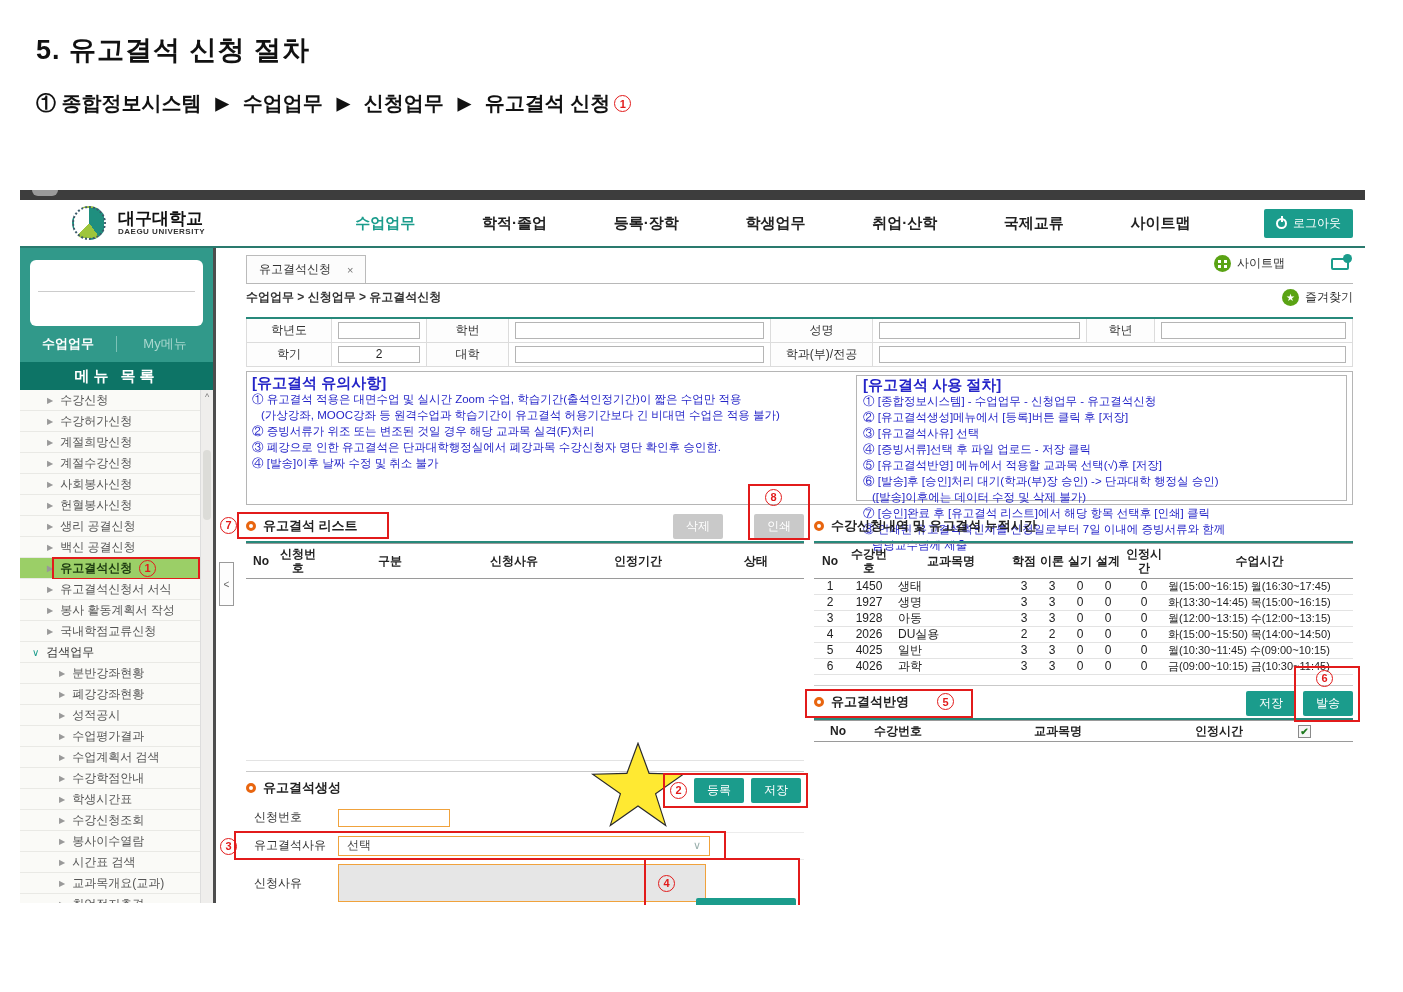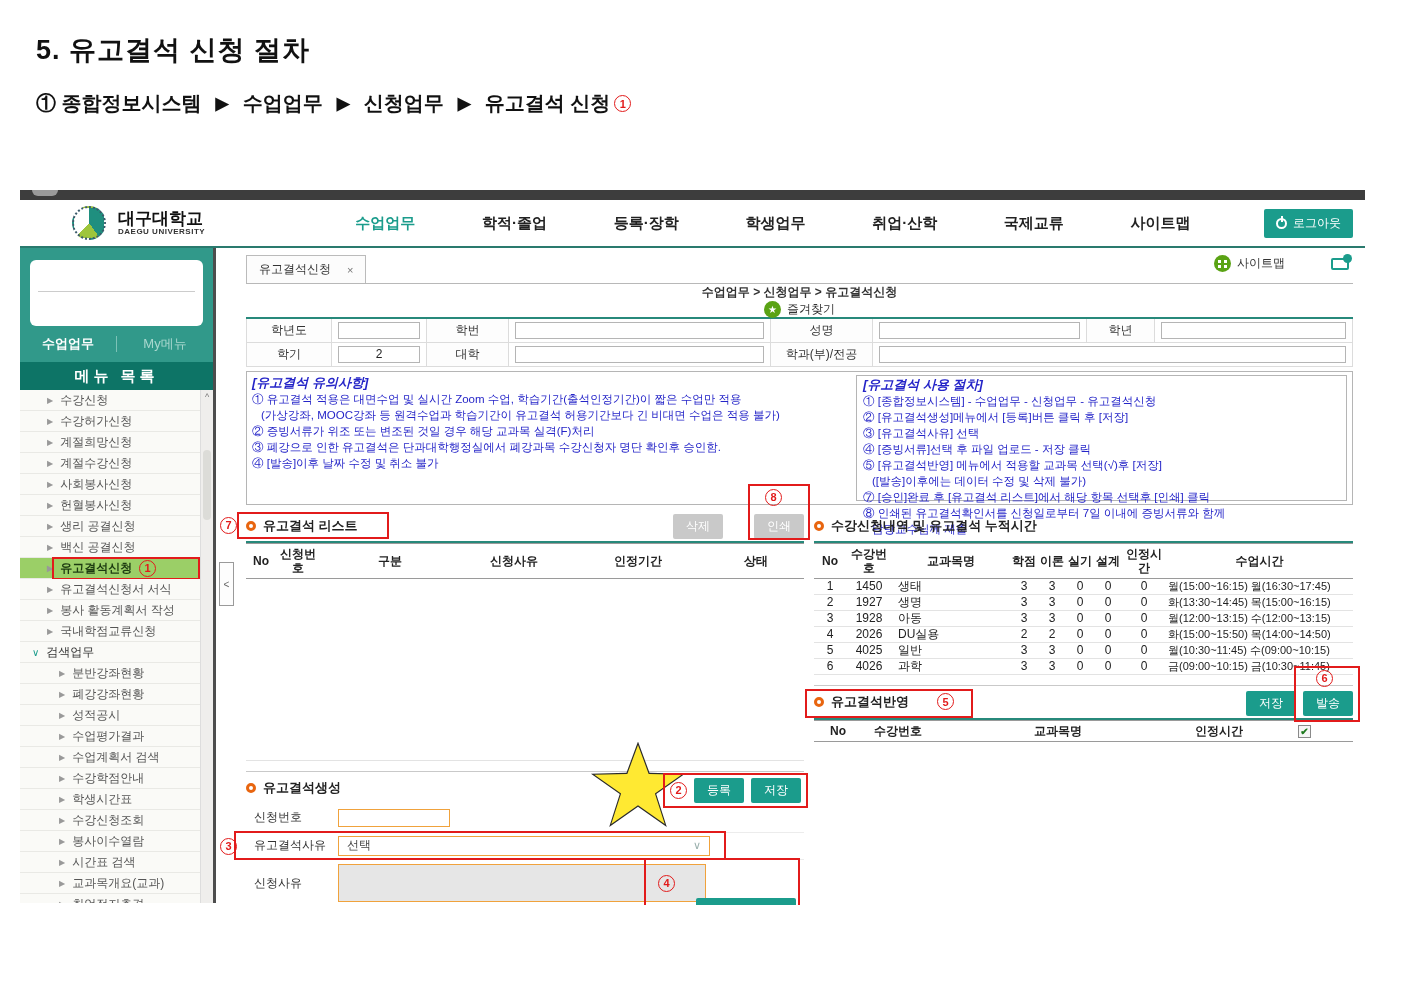--- a/index.html
+++ b/index.html
@@ -71,39 +71,39 @@
              display:flex; align-items:center; gap:16px; font-size:12px; color:#333; cursor:pointer; }
   .doc-tab .x { font-size:11px; color:#777; cursor:pointer; }
   .topbar-right { position:absolute; right:4px; top:2px; display:flex; align-items:center; gap:46px; }
   .sitemap-link { display:flex; align-items:center; gap:6px; font-size:12px; color:#333; cursor:pointer; }
   .sitemap-icon { width:17px; height:17px; background:#5aa314; border-radius:50%; position:relative; }
   .sitemap-icon::before { content:""; position:absolute; left:4px; top:5px; width:3px; height:3px; background:#fff;
                           box-shadow:6px 0 #fff, 0 5px #fff, 6px 5px #fff; }
   .win-icon { width:18px; height:12px; border:2px solid #1b9c8c; border-radius:2px; position:relative; cursor:pointer; }
   .win-icon::before { content:""; position:absolute; right:-5px; top:-6px; width:9px; height:9px; background:#1b9c8c; border-radius:50%; }
 
-  .crumb-row { height:27px; display:flex; align-items:center; justify-content:space-between;flex-direction:column; }
+  .crumb-row { height:27px; display:flex; align-items:center; justify-content:space-between; }
   .crumb { font-size:12px; font-weight:bold; color:#333; }
   .fav-link { display:flex; align-items:center; gap:6px; font-size:12px; color:#333; cursor:pointer; }
   .fav-icon { width:17px; height:17px; background:#5aa314; border-radius:50%; color:#fff; font-size:10px;
               display:flex; align-items:center; justify-content:center; }
 
   
   .sform { margin-top:6px; border-top:2px solid #27897b; border-bottom:1px solid #c9c9c9; width:100%; border-collapse:collapse; }
   .sform td { border:1px solid #dcdcdc; height:24px; font-size:12px; padding:0 4px; }
   .sform td.lab { text-align:center; color:#333; background:#fdfdfd; }
   .inputbox { height:17px; border:1px solid #b5b5b5; background:#fff; margin:2px; display:flex; align-items:center; padding:0 4px; font-size:12px; }
   .inputbox.center { justify-content:center; }
 
   
   .notice { margin-top:4px; border:1px solid #b5b5b5; display:flex; padding:3px 5px; color:#2525c8; height:134px; }
   .notice-col { line-height:16px; font-size:11.5px; }
   .notice-left { width:596px; }
   .notice-right { flex:1; border:1px solid #b5b5b5; margin-left:8px; padding:1px 6px; }
-  .notice-title { font-weight:bold; font-size:13px;font-style:italic; }
+  .notice-title { font-weight:bold; font-size:15px; }
   .nl { white-space:nowrap; overflow:hidden; }
   .nl.indent { padding-left:9px; }
 
   
   .cols { display:flex; gap:10px; margin-top:6px; }
   .col-left { width:558px; position:relative; }
   .col-right { flex:1; position:relative; }
 
   .sec-head { height:30px; display:flex; align-items:center; position:relative; }
   .bullet { width:10px; height:10px; border:3px solid #e8650f; border-radius:50%; background:#fff; margin-right:7px; flex:0 0 auto; }
@@ -384,20 +384,21 @@
             <div class="nl">③ 폐강으로 인한 유고결석은 단과대학행정실에서 폐강과목 수강신청자 명단 확인후 승인함.</div>
             <div class="nl">④ [발송]이후 날짜 수정 및 취소 불가</div>
           </div>
           <div class="notice-col notice-right">
             <div class="notice-title">[유고결석 사용 절차]</div>
             <div class="nl">① [종합정보시스템] - 수업업무 - 신청업무 - 유고결석신청</div>
             <div class="nl">② [유고결석생성]메뉴에서 [등록]버튼 클릭 후 [저장]</div>
             <div class="nl">③ [유고결석사유] 선택</div>
             <div class="nl">④ [증빙서류]선택 후 파일 업로드 - 저장 클릭</div>
             <div class="nl">⑤ [유고결석반영] 메뉴에서 적용할 교과목 선택(√)후 [저장]</div>
+            <div class="nl">⑥ [발송]후 [승인]처리 대기(학과(부)장 승인) -&gt; 단과대학 행정실 승인)</div>
             <div class="nl indent">([발송]이후에는 데이터 수정 및 삭제 불가)</div>
             <div class="nl">⑦ [승인]완료 후 [유고결석 리스트]에서 해당 항목 선택후 [인쇄] 클릭</div>
             <div class="nl">⑧ 인쇄된 유고결석확인서를 신청일로부터 7일 이내에 증빙서류와 함께</div>
             <div class="nl indent">담당교수님께 제출</div>
           </div>
         </div>
 
         <div class="cols">
 
           <div class="col-left">

